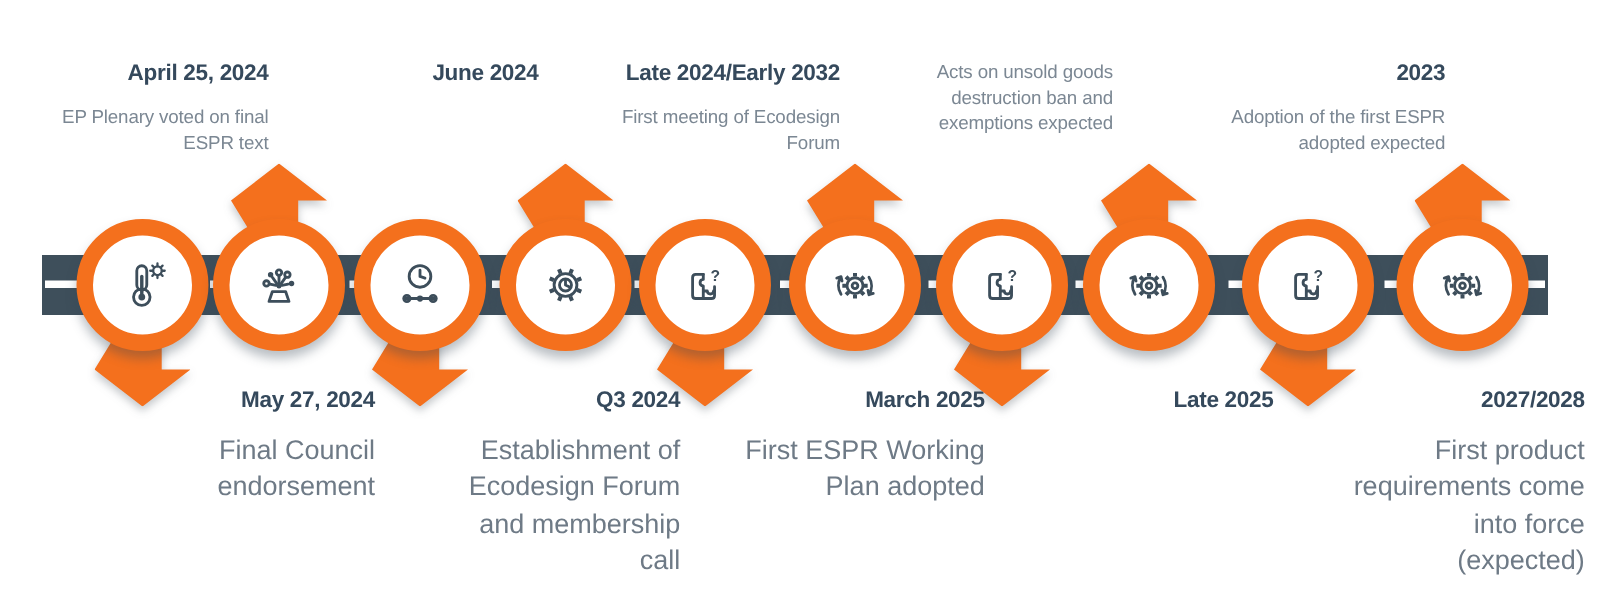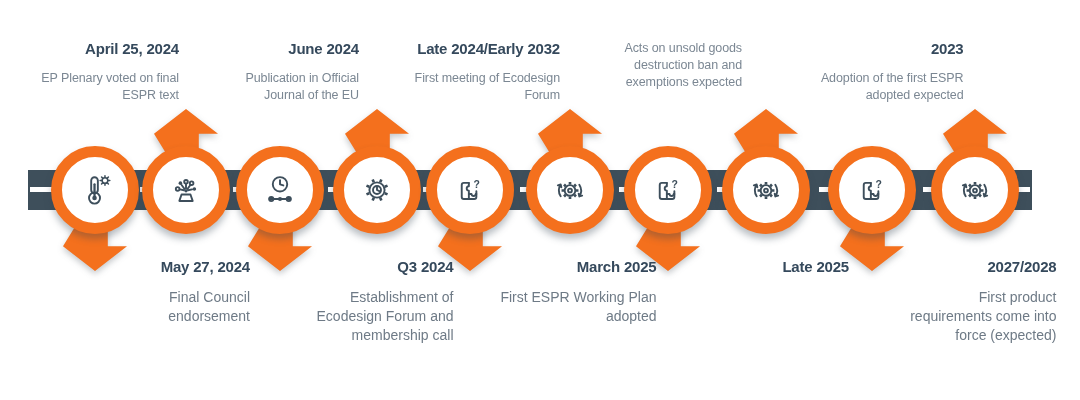--- a/index.html
+++ b/index.html
@@ -27,21 +27,21 @@
   .arrow i{display:block;width:100%;height:100%;background:var(--accent,#F4701D);}
   .arrow.up i{clip-path:polygon(50% 0,100% 44%,70% 44%,70% 100%,30% 100%,0 44%);}
   .arrow.down i{clip-path:polygon(30% 0,70% 0,70% 56%,100% 56%,50% 100%,0 56%);}
   
   .label{position:absolute;left:4px;transform:translateX(-50%);text-align:right;}
   .label.top{top:40px;}
   .label.bottom{top:258px;}
   .m-date{font-size:15px;font-weight:700;letter-spacing:-0.2px;color:var(--heading,#35495C);margin-bottom:13px;}
   .m-desc{line-height:1.35;}
   .label.top .m-desc{font-size:12.5px;font-weight:400;letter-spacing:-0.1px;color:var(--body_top,#7B8793);}
-  .label.bottom .m-desc{font-size:14px;font-weight:400;color:var(--body_bottom,#6E7A86);}
+  .label.bottom .m-desc{font-size:18px;font-weight:400;color:var(--body_bottom,#6E7A86);}
   
   .icon{stroke:var(--icon,#3D4E5B);fill:none;stroke-width:2;stroke-linecap:round;stroke-linejoin:round;}
   .icon .f{fill:var(--icon,#3D4E5B);stroke:none;}
   .icon .t{stroke-width:2.8;stroke-linecap:butt;}
   .icon .s{stroke-width:1.6;}
   .icon .q{fill:var(--icon,#3D4E5B);stroke:none;font:700 11px "Liberation Sans",sans-serif;}
 </style>
 </head>
 <body>
 
@@ -103,21 +103,20 @@
     </div>
     <div class="label bottom" style="width:120px">
       <div class="m-date">May 27, 2024</div>
       <div class="m-desc">Final Council endorsement</div>
     </div>
   </div>
 
   <div class="milestone" style="left:280px">
     <div class="label top" style="width:150px">
       <div class="m-date">June 2024</div>
-      <div class="m-desc">Publication in Official Journal of the EU</div>
     </div>
     <div class="arrow down">
         <i></i>
       </div>
     <div class="circle">
       <svg class="icon" width="38" height="38" viewBox="0 0 40 40">
         <circle cx="20" cy="14" r="7.6"></circle>
         <path d="M20 14V9.6 M20 14l3.5 1.2"></path>
         <line x1="9" y1="29.5" x2="31" y2="29.5"></line>
         <circle cx="10.8" cy="29.5" r="2.2"></circle>

